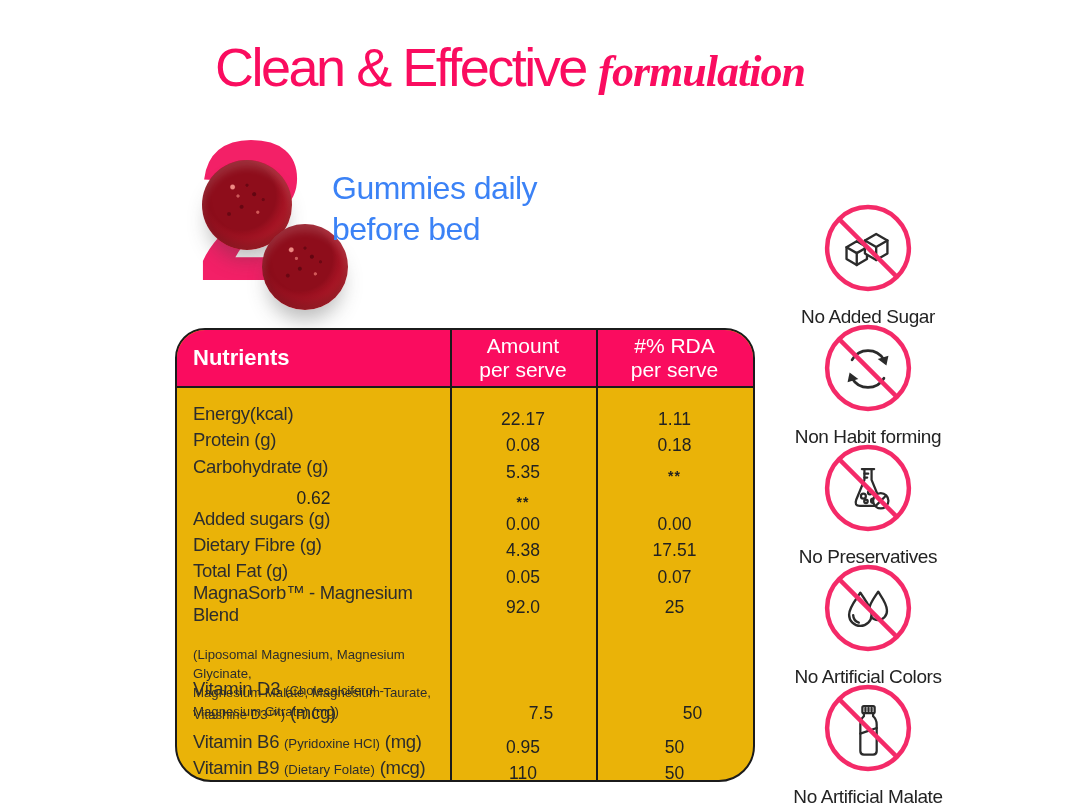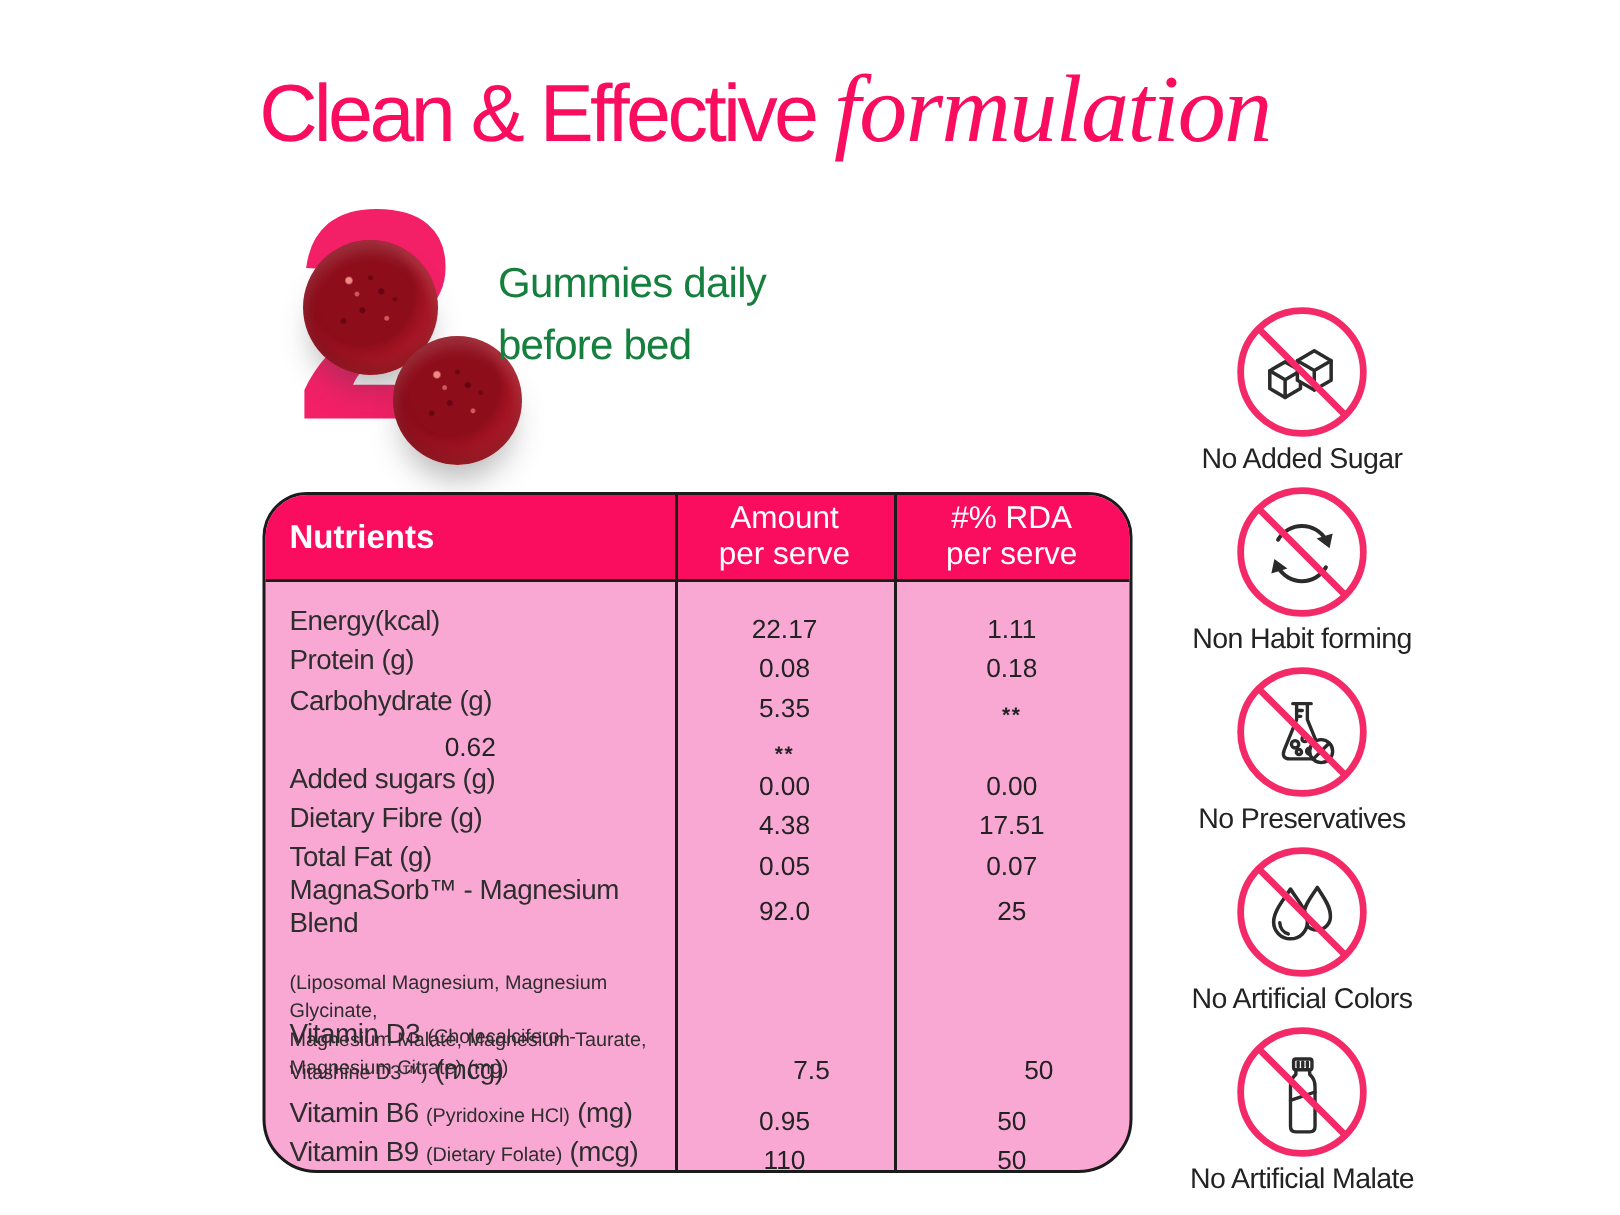--- a/index.html
+++ b/index.html
@@ -8,22 +8,22 @@
     font-family:"Liberation Sans", sans-serif;color:#2d2d2d;overflow:hidden;
   }
   .page{position:absolute;inset:0;}
 
   
   .title{position:absolute;top:36px;left:0;right:60px;text-align:center;white-space:nowrap;}
   .title .t-sans{
     font-size:54px;letter-spacing:-2.5px;color:var(--accent);font-weight:400;
   }
   .title .t-serif{
-    font-family:"Liberation Serif", serif;font-style:italic;font-weight:400;
-    font-size:64px;letter-spacing:-1px;color:var(--accent);
+    font-family:"Liberation Serif", serif;font-style:italic;font-weight:700;
+    font-size:44px;letter-spacing:-1px;color:var(--accent);
   }
 
   
   .numeral{
     position:absolute;left:196px;top:128px;font-size:200px;line-height:166px;
     font-weight:700;color:var(--numeral);letter-spacing:-6px;
   }
   .gummy{
     position:absolute;border-radius:50%;
     background:
@@ -36,29 +36,29 @@
       radial-gradient(circle 2px at 68% 44%, rgba(70,0,10,.45) 0 1.2px, transparent 2px),
       radial-gradient(circle 2px at 40% 40%, rgba(255,150,140,.55) 0 1.2px, transparent 2px),
       radial-gradient(circle at 44% 40%, #8e0d1b 0 46%, #a61424 58%, #c62330 74%, #d6404a 88%, #b11a26 100%);
     box-shadow:0 16px 20px -6px rgba(60,60,60,.35),
                inset 0 -7px 10px rgba(0,0,0,.28),
                inset 0 7px 9px rgba(255,255,255,.15);
   }
   .gummy-1{left:202px;top:160px;width:90px;height:90px;}
   .gummy-2{left:262px;top:224px;width:86px;height:86px;}
   .caption{
-    position:absolute;left:332px;top:168px;font-size:28px;line-height:41px;
-    color:#15803d;white-space:pre-line;letter-spacing:-0.5px;
+    position:absolute;left:332px;top:168px;font-size:32px;line-height:41px;
+    color:#3b82f6;white-space:pre-line;letter-spacing:-0.5px;
   }
 
   
   .ntable{
     position:absolute;left:175px;top:328px;width:580px;height:454px;
     border:2px solid var(--line);border-radius:30px 30px 36px 36px;
-    background:#f9a8d4;box-sizing:border-box;overflow:hidden;
+    background:#eab308;box-sizing:border-box;overflow:hidden;
   }
   .vdiv{position:absolute;top:0;bottom:0;width:2px;background:var(--line);z-index:3;}
   .vdiv-1{left:273px;}
   .vdiv-2{left:419px;}
   .thead{
     display:grid;grid-template-columns:273px 146px 1fr;height:56px;
     background:var(--accent);color:#fff;border-bottom:2px solid var(--line);
   }
   .th{display:flex;align-items:center;justify-content:center;text-align:center;
       font-size:21px;line-height:24px;white-space:pre-line;}
@@ -74,21 +74,21 @@
   .r-magna .val{line-height:26px;}
   .r-d3{height:47px;align-items:end;}
   .r-d3 .c1{line-height:22px;padding-bottom:1px;}
   .r-d3 .val{padding-bottom:3px;padding-left:36px;}
   .r-b9{height:29px;}
 
   
   .badges{position:absolute;left:778px;top:0;width:180px;}
   .badge{position:absolute;left:0;width:180px;text-align:center;}
   .badge svg{display:block;margin:0 auto;}
-  .badge .blabel{font-size:19px;color:#232323;letter-spacing:-0.4px;margin-top:2px;white-space:nowrap;}
+  .badge .blabel{font-size:19px;color:#232323;letter-spacing:-0.4px;margin-top:12px;white-space:nowrap;}
   .b1{top:202px;} .b2{top:322px;} .b3{top:442px;} .b4{top:562px;} .b5{top:682px;}
 </style>
 </head>
 <body>
 
 <div class="page">
 
   <div class="title">
     <span class="t-sans">Clean &amp; Effective </span><span class="t-serif">formulation</span>
   </div>

